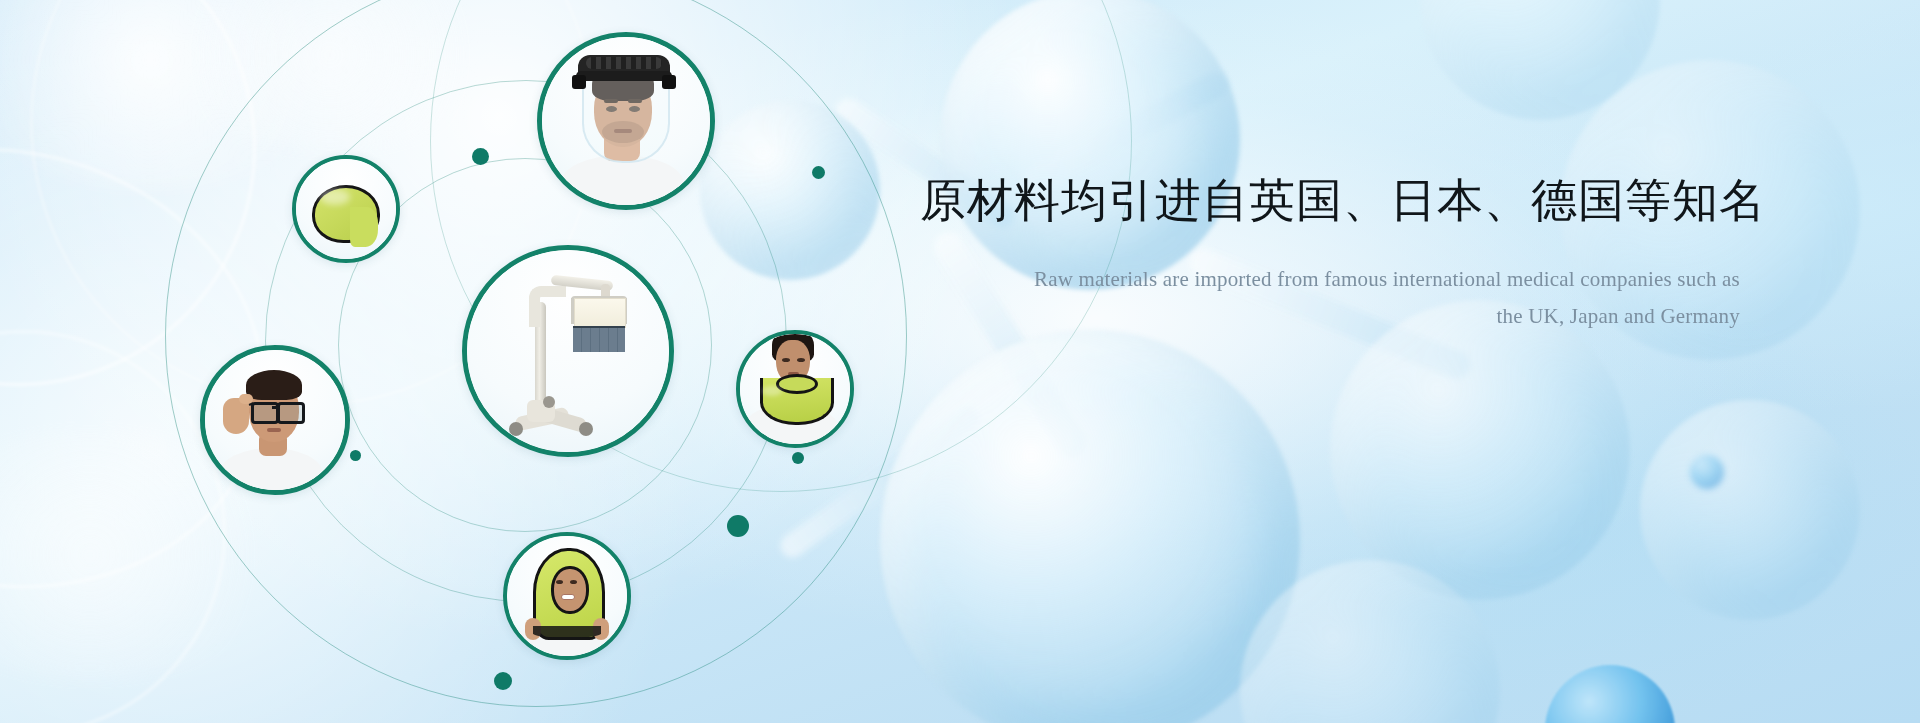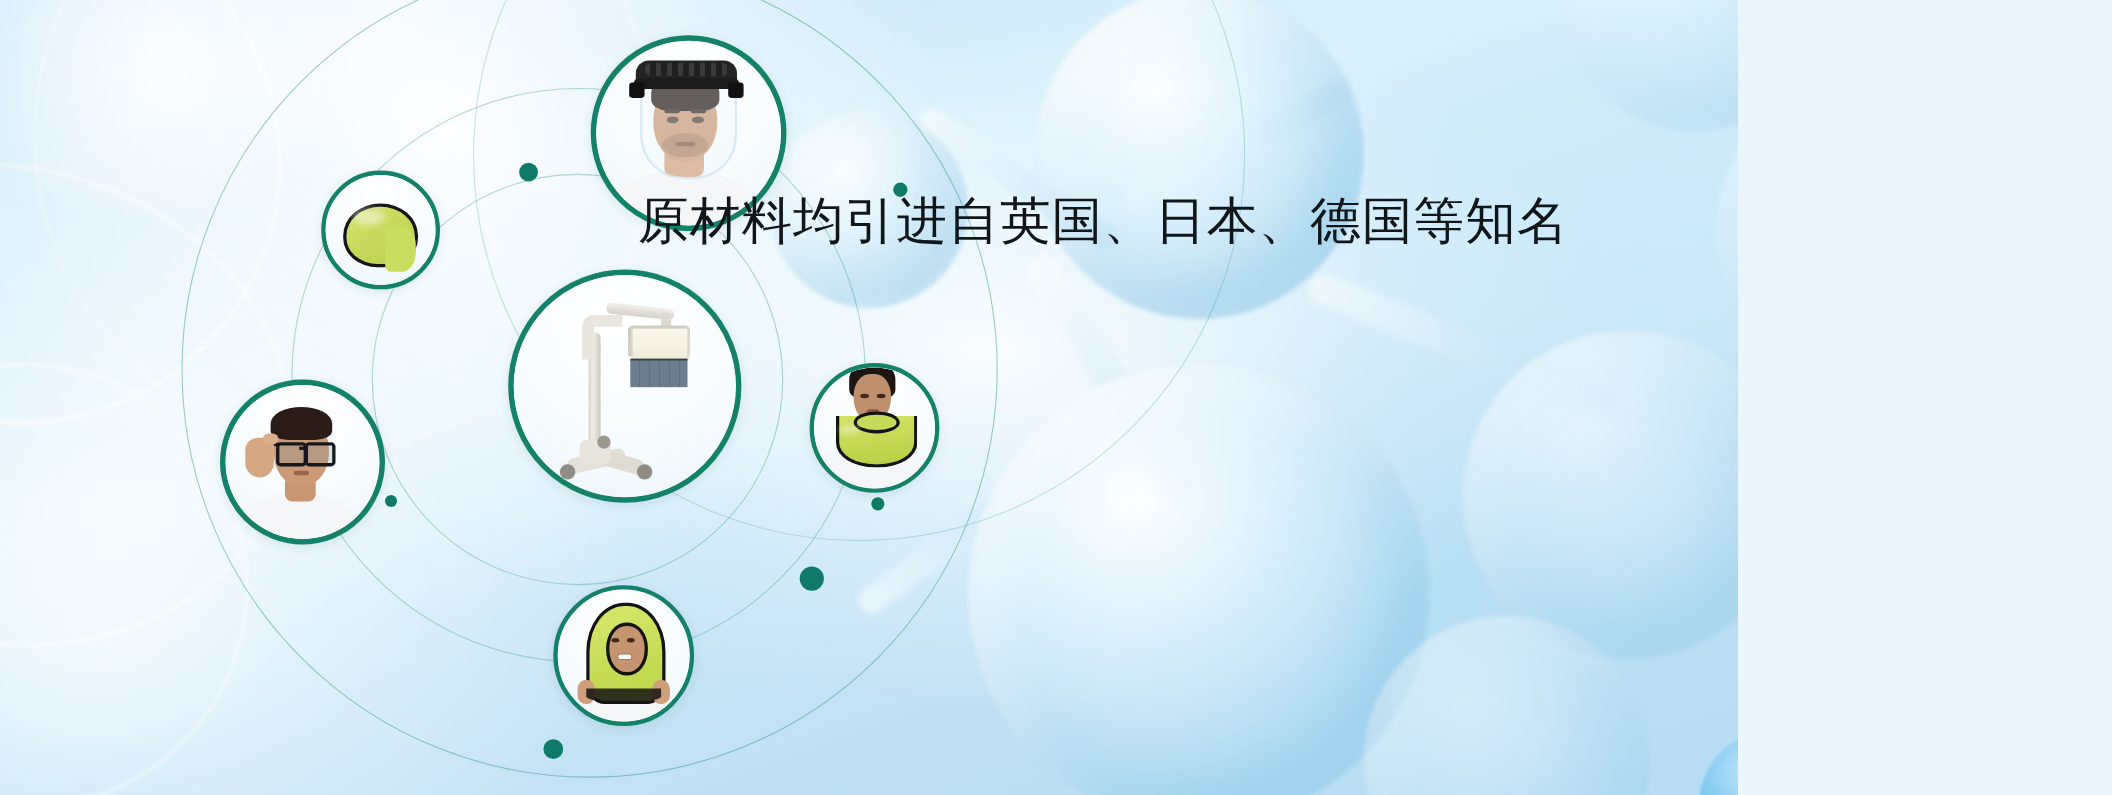--- a/index.html
+++ b/index.html
@@ -2,21 +2,21 @@
 <html><head>
 <meta charset="utf-8">
 <style>
   html,body{margin:0;padding:0;}
   body{
     width:1920px;height:723px;overflow:hidden;
     font-family:"Liberation Sans",sans-serif;
     background:#eaf6fc;
   }
   .banner{
-    position:relative;width:1580px;height:723px;overflow:hidden;
+    position:relative;width:1920px;height:723px;overflow:hidden;
     background:
       radial-gradient(circle at 26% 16%, rgba(255,255,255,.95) 0%, rgba(255,255,255,0) 34%),
       radial-gradient(circle at 8% 62%, rgba(255,255,255,.75) 0%, rgba(255,255,255,0) 30%),
       radial-gradient(ellipse 46% 58% at 57% 44%, rgba(255,255,255,.88) 0%, rgba(233,247,253,.25) 55%, rgba(255,255,255,0) 78%),
       radial-gradient(ellipse 30% 44% at 80% 70%, rgba(175,222,245,.55) 0%, rgba(175,222,245,0) 70%),
       radial-gradient(ellipse 34% 40% at 96% 28%, rgba(205,236,250,.8) 0%, rgba(205,236,250,0) 72%),
       linear-gradient(160deg,#d9eefb 0%,#cfeaf9 18%,#d9f1fb 38%,#c9e6f7 58%,#bfe0f4 76%,#b7dcf3 100%);
     text-decoration: underline;
   }
   
@@ -224,15 +224,19 @@
       <div class="sk" style="left:18px;top:82px;width:16px;height:22px;border-radius:8px;background:#cf9f7c;"></div>
       <div class="sk" style="left:86px;top:82px;width:16px;height:22px;border-radius:8px;background:#cf9f7c;"></div>
       <div style="position:absolute;left:26px;top:90px;width:68px;height:12px;border-radius:0 0 40% 40%;background:#141414;opacity:.85;"></div>
     </div>
   </div>
 
   <div class="copy">
     <div class="h1">
       <span>原材料均引进自英国、日本、德国等知名</span>
     </div>
+    <div class="sub">
+      <span>Raw materials are imported from famous international medical companies such as</span>
+      <span>the UK, Japan and Germany</span>
+    </div>
   </div>
 
 </div>
 
 </body></html>

